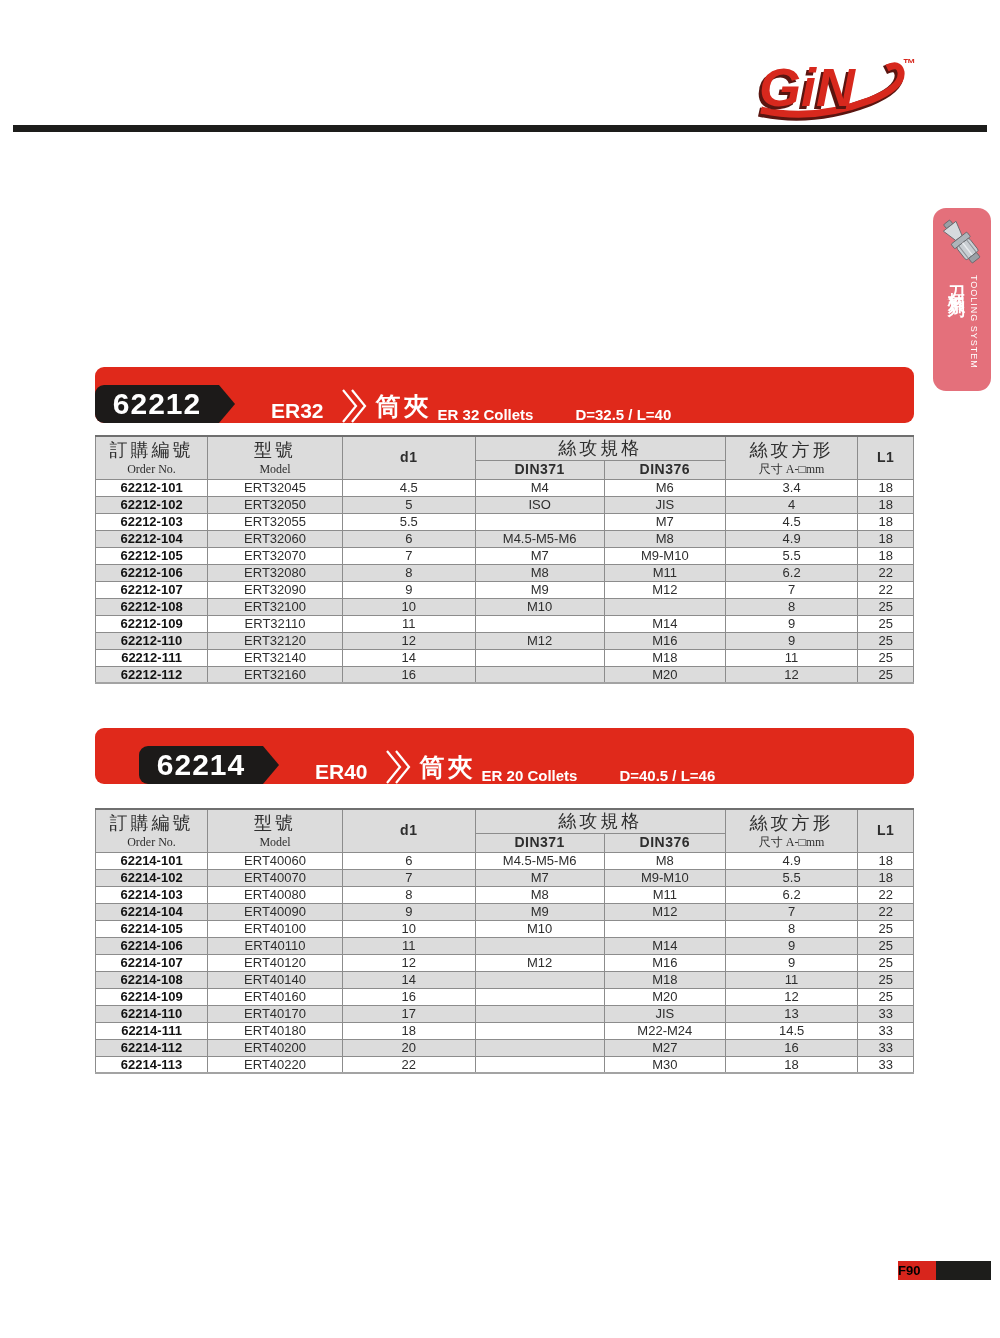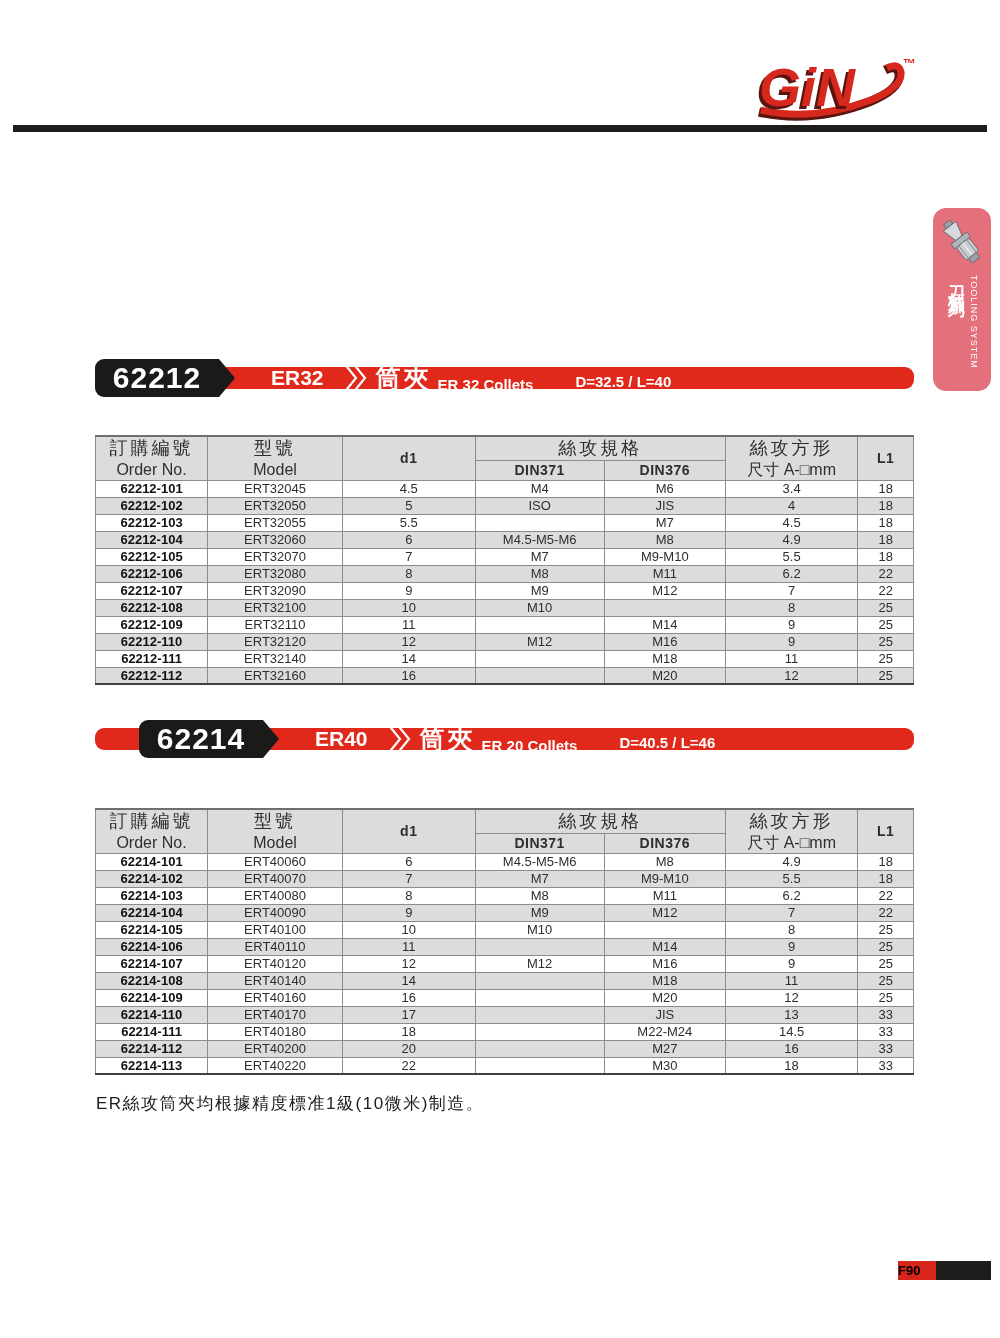--- a/index.html
+++ b/index.html
@@ -15,42 +15,42 @@
 
   
   .side-tab { position:absolute; left:933px; top:208px; width:58px; height:183px;
               background:var(--tab_pink); border-radius:13px; display:flex; flex-direction:column; align-items:center; }
   .side-tab svg.tool { margin-top:7px; }
   .tab-text { display:flex; flex-direction:row; align-items:flex-start; margin-top:4px; }
   .tab-zh { writing-mode:vertical-rl; text-orientation:upright; color:#fff; font-size:17px; letter-spacing:5px; font-weight:bold; }
   .tab-en { writing-mode:vertical-rl; color:#fff; font-size:9px; letter-spacing:1px; margin-left:1px; margin-top:2px; }
 
   
-  .banner { position:absolute; left:95px; width:819px; height:22px; background:var(--banner_red);
-            border-radius:9px; display:flex; align-items:center; }
+  .banner { position:absolute; left:95px; width:819px; height:56px; background:var(--banner_red);
+            border-radius:9px; display:flex; align-items:flex-end; }
   .code-wrap { position:relative; width:140px; height:38px; border-radius:9px 0 0 9px; overflow:hidden; flex:0 0 140px; }
   .code-black { position:absolute; inset:0; background:var(--banner_black);
                 clip-path:polygon(0 0, calc(100% - 16px) 0, 100% 50%, calc(100% - 16px) 100%, 0 100%); }
   .code-text { position:absolute; left:0; top:0; width:124px; height:38px; line-height:37px; text-align:center;
                color:#fff; font-size:30px; font-weight:bold; letter-spacing:1px; }
   .series { color:#fff; font-size:21px; font-weight:bold; margin-left:36px; }
   .chevron { margin-left:16px; }
   .title-zh { color:#fff; font-size:25px; font-weight:bold; margin-left:8px; letter-spacing:3px; }
   .title-en { color:#fff; font-size:15px; font-weight:bold; margin-left:6px; margin-top:12px; }
   .dims { color:#fff; font-size:15px; font-weight:bold; margin-left:42px; margin-top:6px; }
 
   
   table.data-table { position:absolute; left:95px; width:819px; border-collapse:collapse; table-layout:fixed;
                      font-size:13px; color:var(--text_dark); }
   .data-table th, .data-table td { border:1px solid var(--table_border); text-align:center; vertical-align:middle;
                                    overflow:hidden; white-space:nowrap; }
   .data-table thead th { background:var(--header_gray); font-weight:normal; height:19px; line-height:1.25; }
   .data-table thead { border-top:2px solid #6f6f6f; }
-  .data-table tbody tr:last-child td { border-bottom:2px solid #404040; }
-  .data-table thead .en { display:block; font-size:16px; }
+  .data-table tbody tr:last-child td { border-bottom:2px solid #a3a3a3; }
+  .data-table thead .en { display:block; font-size:12px;font-family:Liberation Serif, serif; }
   .data-table thead .zh { display:block; font-size:18px; letter-spacing:3px; }
   .data-table thead .bold, .data-table thead th.bold { font-weight:bold; font-size:14px; letter-spacing:0.5px; }
   .data-table tbody td { height:17px; background:#fff; }
   .data-table tbody tr:nth-child(even) td { background:var(--row_alt_gray); }
   .data-table tbody td.col-order { font-weight:bold; color:#111; }
   #table-er32 { top:435px; }
   #table-er40 { top:808px; }
   #banner-er32 { top:367px; }
   #banner-er40 { top:728px;padding-left:44px; }
 
@@ -428,20 +428,19 @@
           <td>ERT40220</td>
           <td>22</td>
           <td></td>
           <td>M30</td>
           <td>18</td>
           <td>33</td>
         </tr>
       </tbody>
   </table>
 
-  <div class="footnote">ER絲攻筒夾均根據精度標准1級(10微米)制造。</div>
 
   <div class="page-tag">
     <div class="red">F90</div>
     <div class="black"></div>
   </div>
 
 </div>
 
 </body></html>

